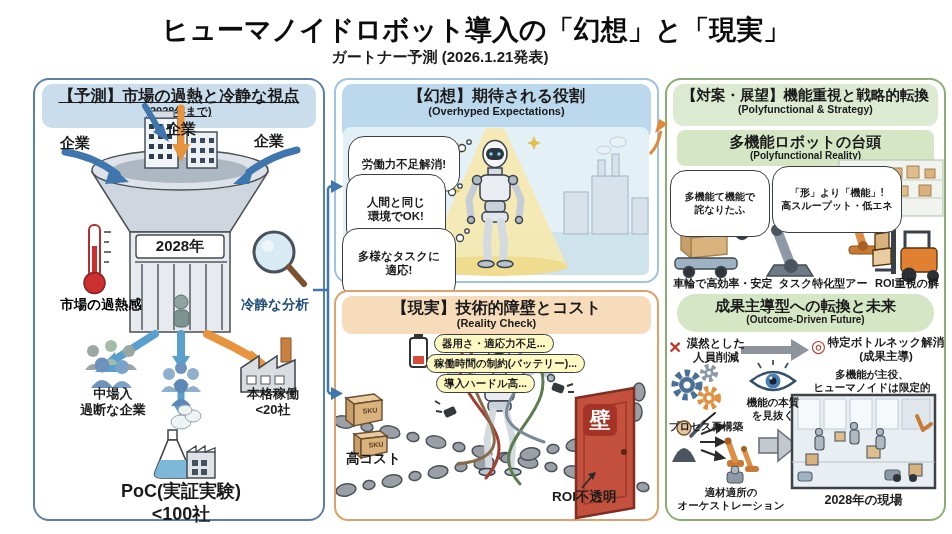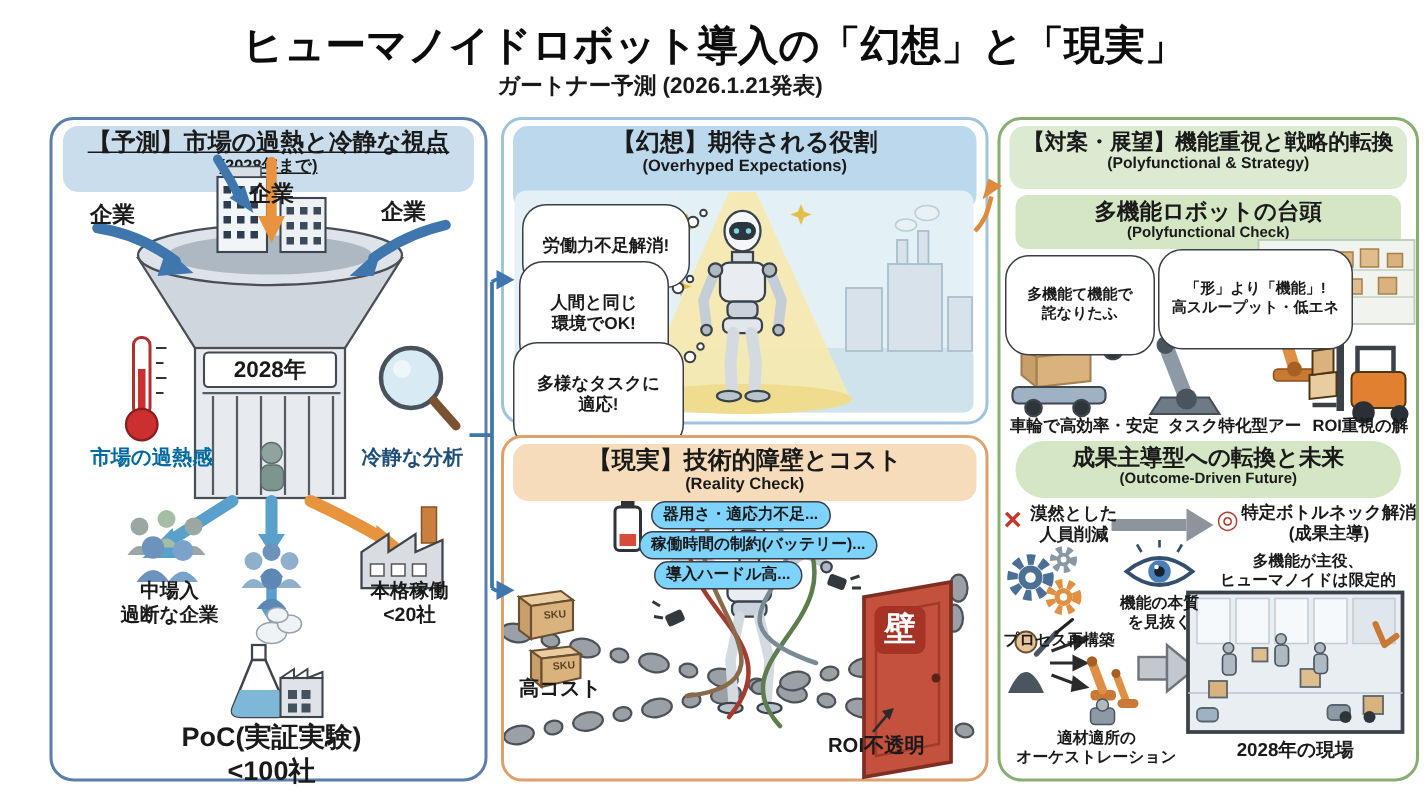--- a/index.html
+++ b/index.html
@@ -8,21 +8,21 @@
   .abs{position:absolute;}
   .ctr{text-align:center;}
   .b{font-weight:bold;}
   .ml{white-space:pre-line;line-height:1.25;}
   .panel{position:absolute;background:#fff;border-radius:16px;box-sizing:border-box;}
   .pill{position:absolute;border-radius:10px;box-sizing:border-box;text-align:center;padding-top:3px;}
   .pill .t{font-weight:bold;line-height:1.15;}
   .pill .s{font-weight:bold;line-height:1.1;}
   .cloud{position:absolute;background:#fff;border:1.6px solid #3a3f46;border-radius:16px;
     font-weight:bold;text-align:center;line-height:1.25;padding:20px 6px;box-sizing:border-box;}
-  .bub{position:absolute;background:#7dd3fc;border:1.6px solid #3a3f46;border-radius:12px;
+  .bub{position:absolute;background:#fef9c3;border:1.6px solid #3a3f46;border-radius:12px;
     font-weight:bold;text-align:center;line-height:1.2;padding:2px 7px;white-space:nowrap;}
   svg{position:absolute;left:0;top:0;}
 </style>
 </head>
 <body>
 
 <div id="canvas">
 
   <div class="abs ctr b" style="left:0;top:12px;width:952px;font-size:27px;color:#0c0c0c;">ヒューマノイドロボット導入の「幻想」と「現実」</div>
   <div class="abs ctr b" style="left:0;top:48px;width:880px;font-size:15px;color:#1a1a1a;">ガートナー予測 (2026.1.21発表)</div>
@@ -170,21 +170,21 @@
           <rect x="166" y="380" width="6" height="6" fill="#44515e"></rect>
         <rect x="157" y="389" width="6" height="6" fill="#44515e"></rect>
           <rect x="166" y="389" width="6" height="6" fill="#44515e"></rect>
       </g>
     </svg>
 
     <div class="abs ctr b" style="left:10px;top:54px;width:60px;font-size:15px;">企業</div>
     <div class="abs ctr b" style="left:116px;top:40px;width:60px;font-size:15px;">企業</div>
     <div class="abs ctr b" style="left:204px;top:52px;width:60px;font-size:15px;">企業</div>
     <div class="abs ctr b" style="left:101px;top:157px;width:88px;font-size:15px;">2028年</div>
-    <div class="abs ctr b" style="left:0px;top:216px;width:132px;font-size:13.5px;color:#0369a1;">市場の過熱感</div>
+    <div class="abs ctr b" style="left:0px;top:216px;width:132px;font-size:13.5px;color:#000000;">市場の過熱感</div>
     <div class="abs ctr b" style="left:190px;top:216px;width:100px;font-size:13.5px;color:#1f4e79;">冷静な分析</div>
     <div class="abs ctr b ml" style="left:8px;top:306px;width:140px;font-size:13px;">中場入
 過断な企業</div>
     <div class="abs ctr b ml" style="left:192px;top:306px;width:92px;font-size:13px;">本格稼働
 &lt;20社</div>
     <div class="abs ctr b ml" style="left:66px;top:400px;width:160px;font-size:18px;">PoC(実証実験)
 &lt;100社</div>
   </div>
 
   <div class="panel" style="left:334px;top:78px;width:325px;height:205px;border:2.5px solid #9fc4de;border-radius:14px;">
@@ -364,21 +364,21 @@
     <div class="abs b" style="left:196px;top:196px;font-size:13.5px;padding-left:20px;">ROI不透明</div>
   </div>
 
   <div class="panel" style="left:665px;top:78px;width:281px;height:443px;border:2.5px solid #8aae71;">
     <div class="pill" style="left:6px;top:4px;right:6px;height:42px;background:#dcead2;">
       <div class="t" style="font-size:14.5px;">【対案・展望】機能重視と戦略的転換</div>
       <div class="s" style="font-size:10.5px;">(Polyfunctional &amp; Strategy)</div>
     </div>
     <div class="pill" style="left:10px;top:50px;right:10px;height:36px;background:#d4e6c4;border-radius:8px;">
       <div class="t" style="font-size:15px;">多機能ロボットの台頭</div>
-      <div class="s" style="font-size:10px;">(Polyfunctional Check)</div>
+      <div class="s" style="font-size:10px;">(Polyfunctional Reality)</div>
     </div>
 
     <svg width="281" height="443" viewBox="0 0 281 443">
 
       <g>
         <rect x="172" y="80" width="104" height="56" fill="#f0f3ee" stroke="#bcc8ba" stroke-width="1.2"></rect>
         <line x1="172" y1="100" x2="276" y2="100" stroke="#c4cfc2"></line>
         <line x1="172" y1="118" x2="276" y2="118" stroke="#c4cfc2"></line>
         <rect x="224" y="88" width="11" height="10" fill="#d9b27e" stroke="#a5814e"></rect>
         <rect x="240" y="86" width="12" height="12" fill="#e0bd8c" stroke="#a5814e"></rect>

